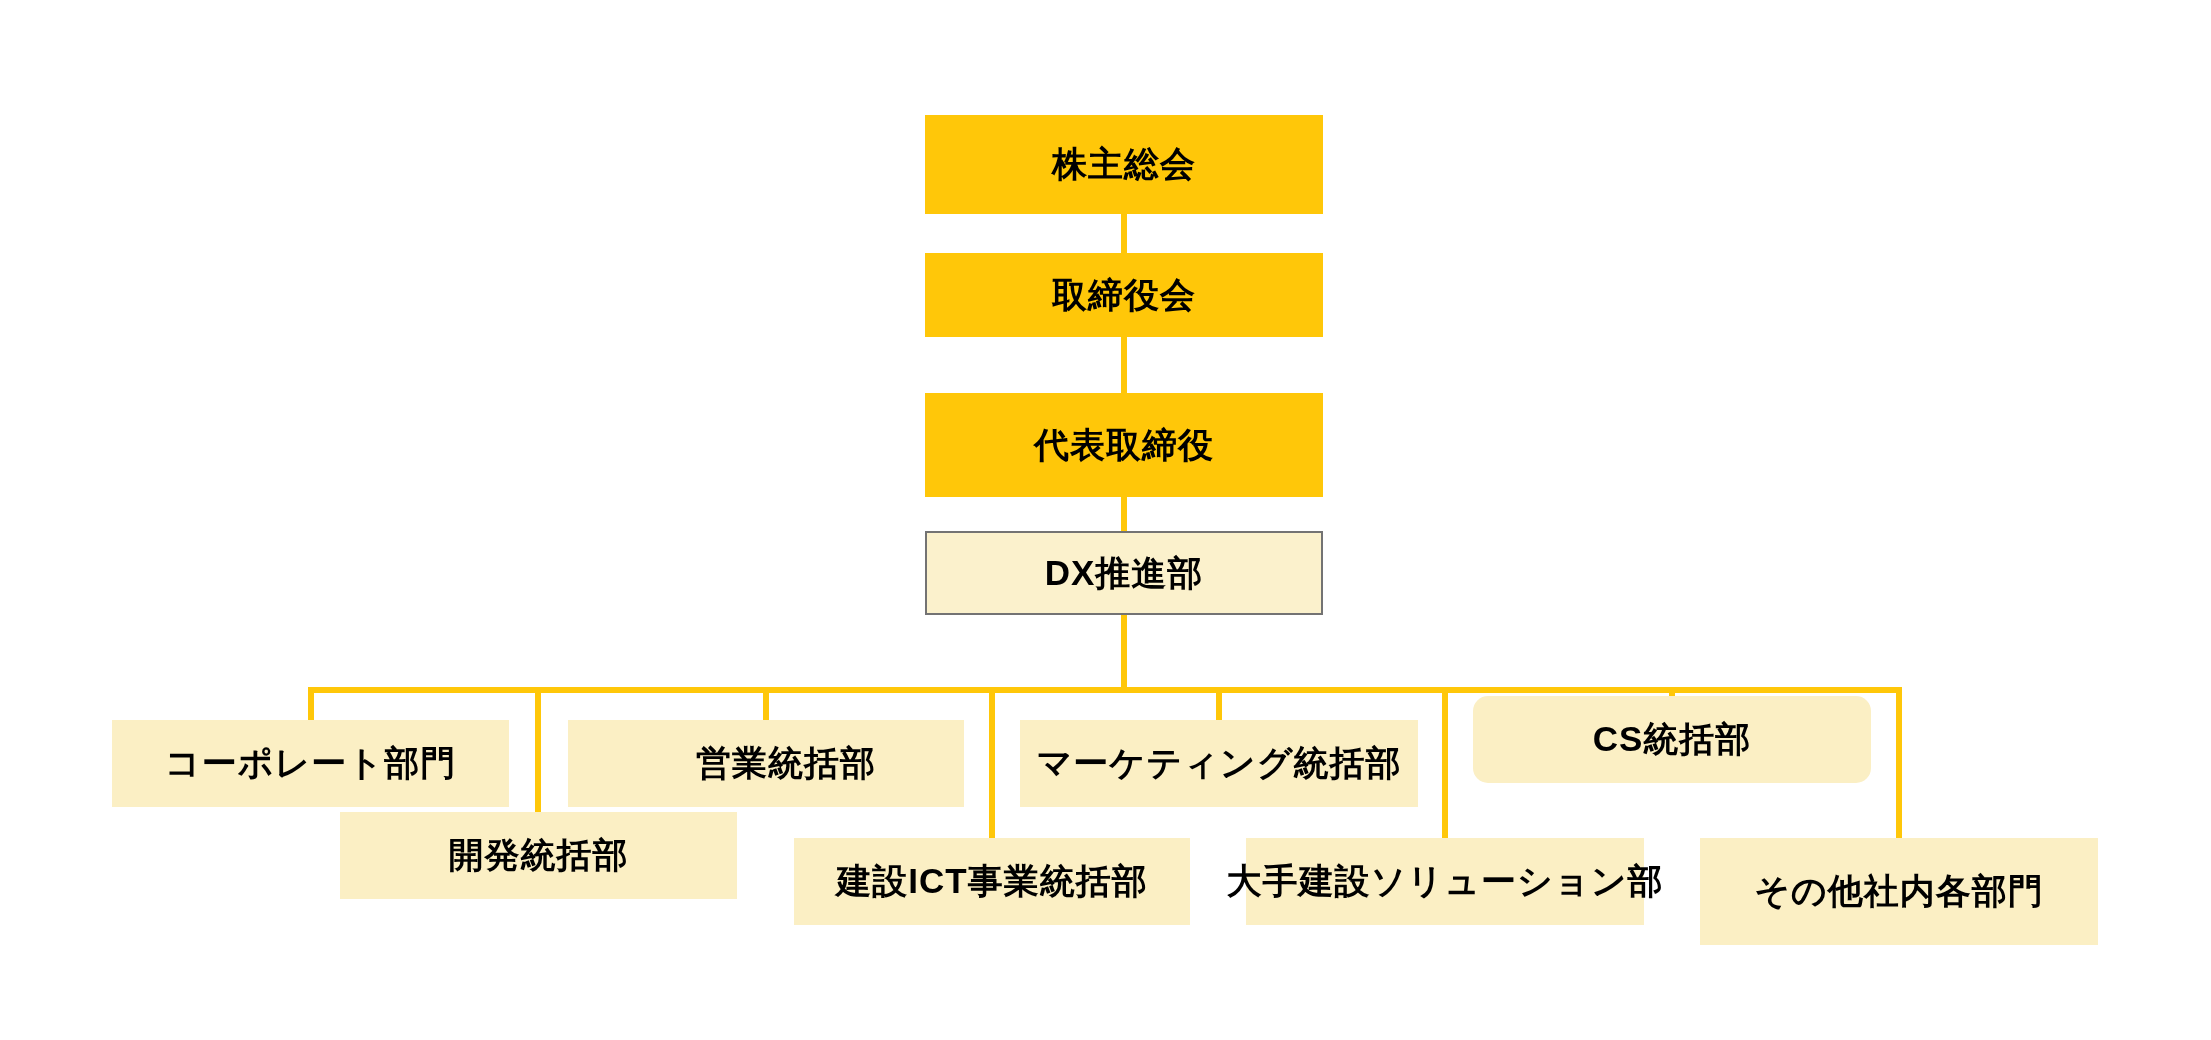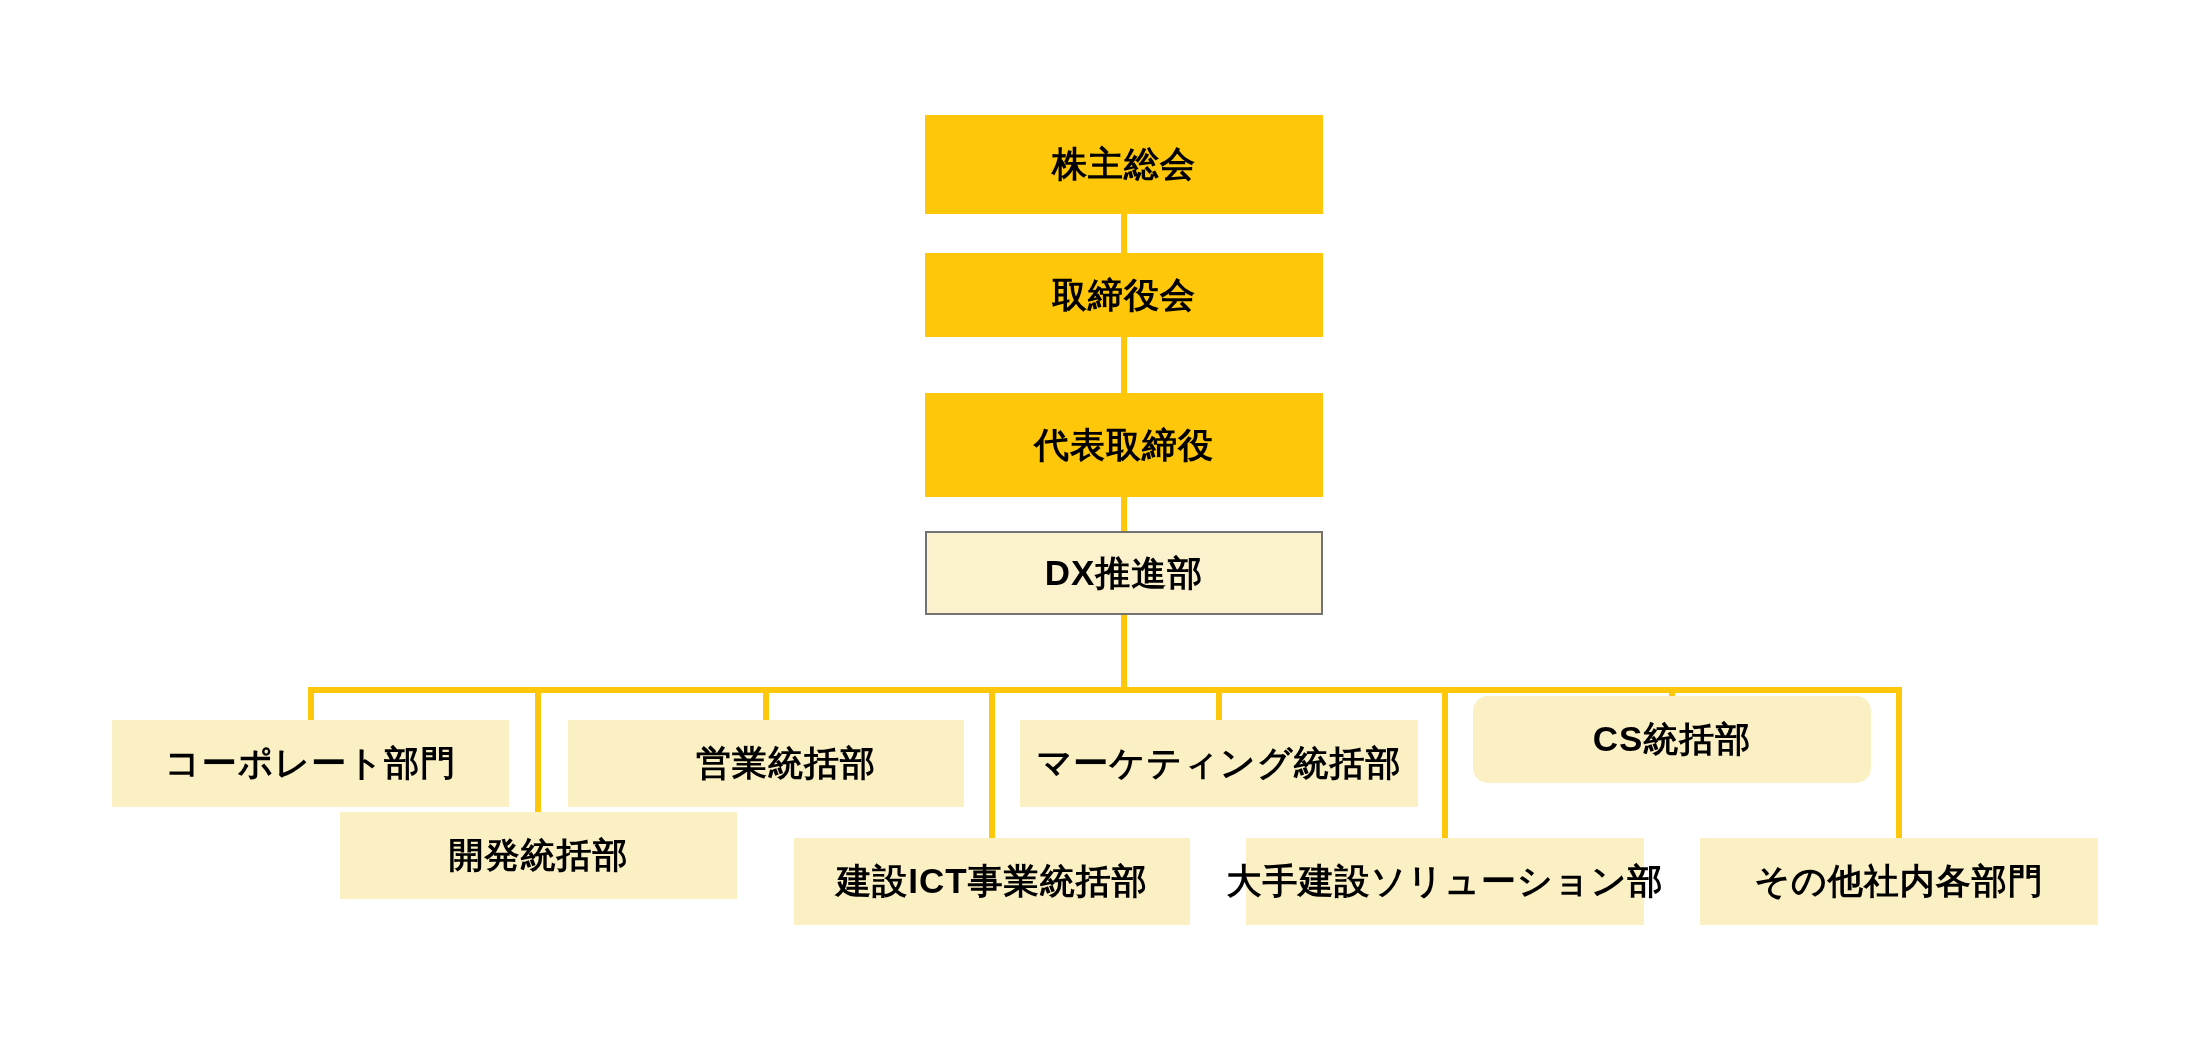--- a/index.html
+++ b/index.html
@@ -44,21 +44,21 @@
   
   #n-corporate  { left: 112px;  top: 720px; width: 397px; height: 87px; }
   #n-sales      { left: 568px;  top: 720px; width: 396px; height: 87px; padding-left: 40px; }
   #n-marketing  { left: 1020px; top: 720px; width: 398px; height: 87px; }
   #n-cs         { left: 1473px; top: 696px; width: 398px; height: 87px; border-radius: 15px; }
 
   
   #n-development   { left: 340px;  top: 812px; width: 397px; height: 87px; }
   #n-construction  { left: 794px;  top: 838px; width: 396px; height: 87px; }
   #n-major         { left: 1246px; top: 838px; width: 398px; height: 87px; }
-  #n-other         { left: 1700px; top: 838px; width: 398px; height: 87px; }
+  #n-other         { left: 1700px; top: 838px; width: 398px; height: 107px; }
 
   
   #c-v1   { left: 1121px; top: 198px; width: 6px; height: 55px; }
   #c-v2   { left: 1121px; top: 337px; width: 6px; height: 56px; }
   #c-v3   { left: 1121px; top: 477px; width: 6px; height: 54px; }
   #c-stem { left: 1121px; top: 615px; width: 6px; height: 73px; }
 
   
   #c-rail { left: 308px; top: 687px; width: 1594px; height: 6px; }
 

